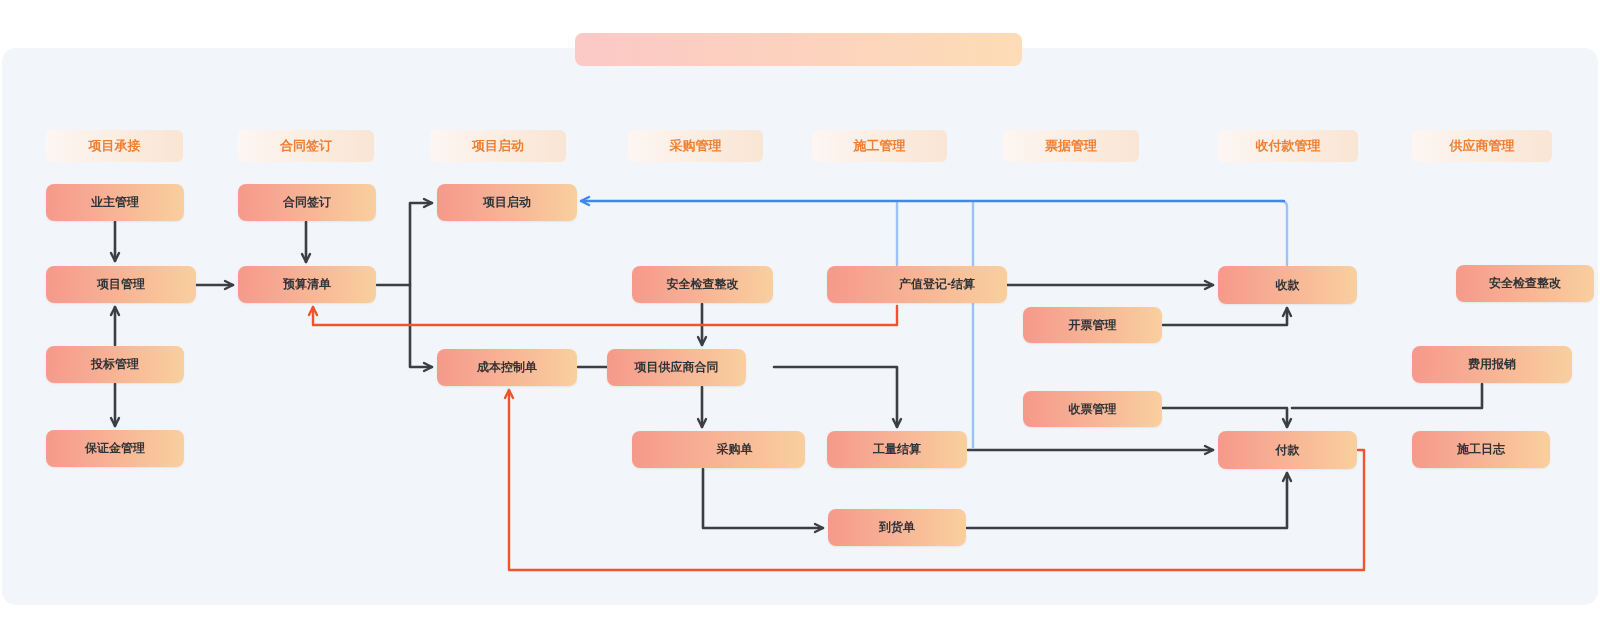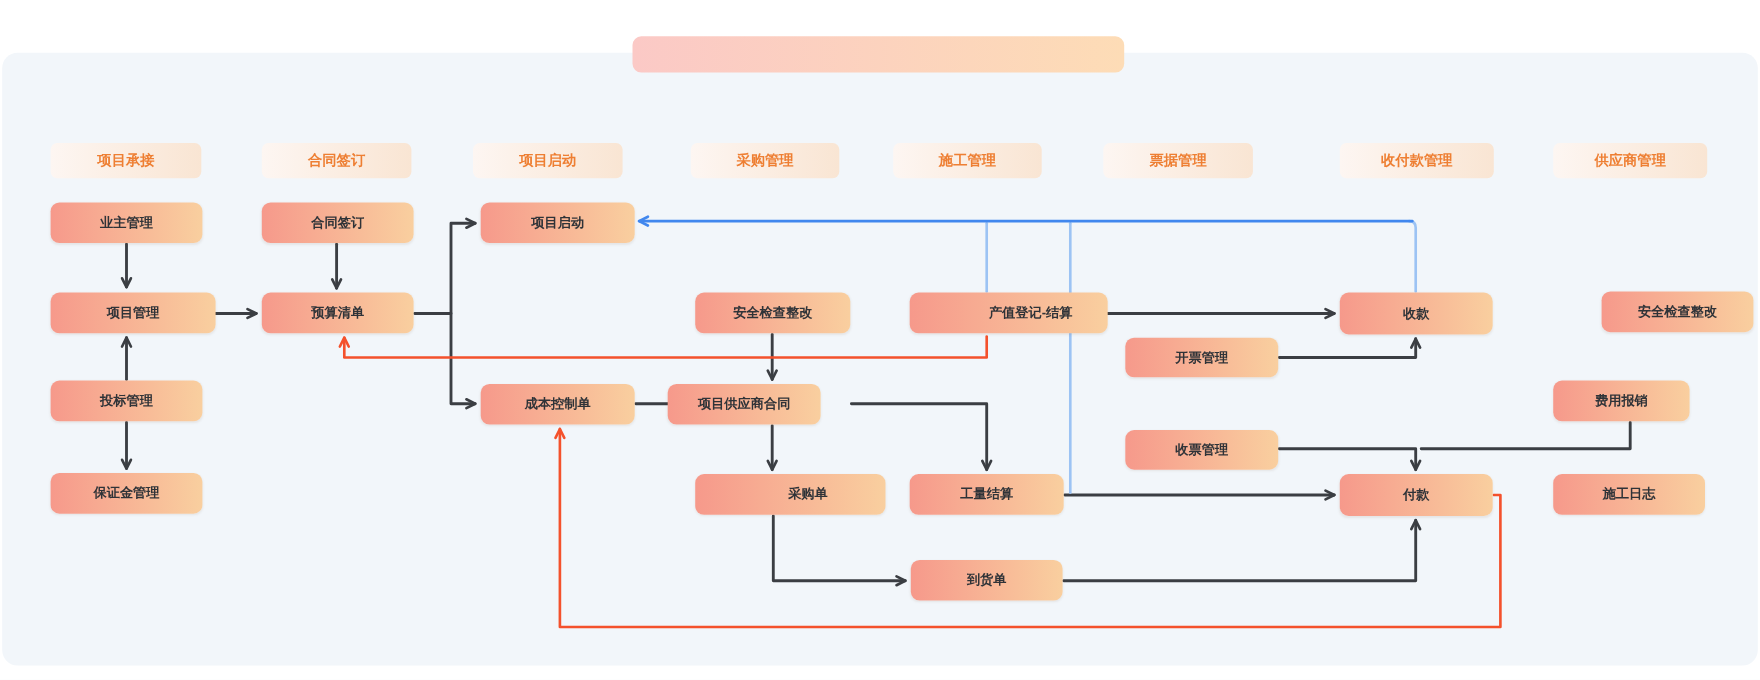--- a/index.html
+++ b/index.html
@@ -102,16 +102,16 @@
       <div class="node" style="left: 607px; top: 349px; width: 139px; height: 37px;">项目供应商合同</div>
       <div class="node" style="left: 632px; top: 431px; width: 141px; height: 37px; padding-left: 32px;">采购单</div>
       <div class="node" style="left: 827px; top: 266px; width: 140px; height: 37px; padding-left: 40px;">产值登记-结算</div>
       <div class="node" style="left: 827px; top: 431px; width: 140px; height: 37px;">工量结算</div>
       <div class="node" style="left: 828px; top: 509px; width: 138px; height: 37px;">到货单</div>
       <div class="node" style="left: 1023px; top: 307px; width: 139px; height: 36px;">开票管理</div>
       <div class="node" style="left: 1023px; top: 391px; width: 139px; height: 36px;">收票管理</div>
       <div class="node" style="left: 1218px; top: 266px; width: 139px; height: 38px;">收款</div>
       <div class="node" style="left: 1218px; top: 431px; width: 139px; height: 38px;">付款</div>
       <div class="node" style="left: 1412px; top: 265px; width: 138px; height: 37px; margin-left: 44px;">安全检查整改</div>
-      <div class="node" style="left: 1412px; top: 346px; width: 124px; height: 37px;">费用报销</div>
+      <div class="node" style="left: 1412px; top: 346px; width: 160px; height: 37px;">费用报销</div>
       <div class="node" style="left: 1412px; top: 431px; width: 138px; height: 37px;">施工日志</div>
     </div>
 </div>
 
 </body></html>

